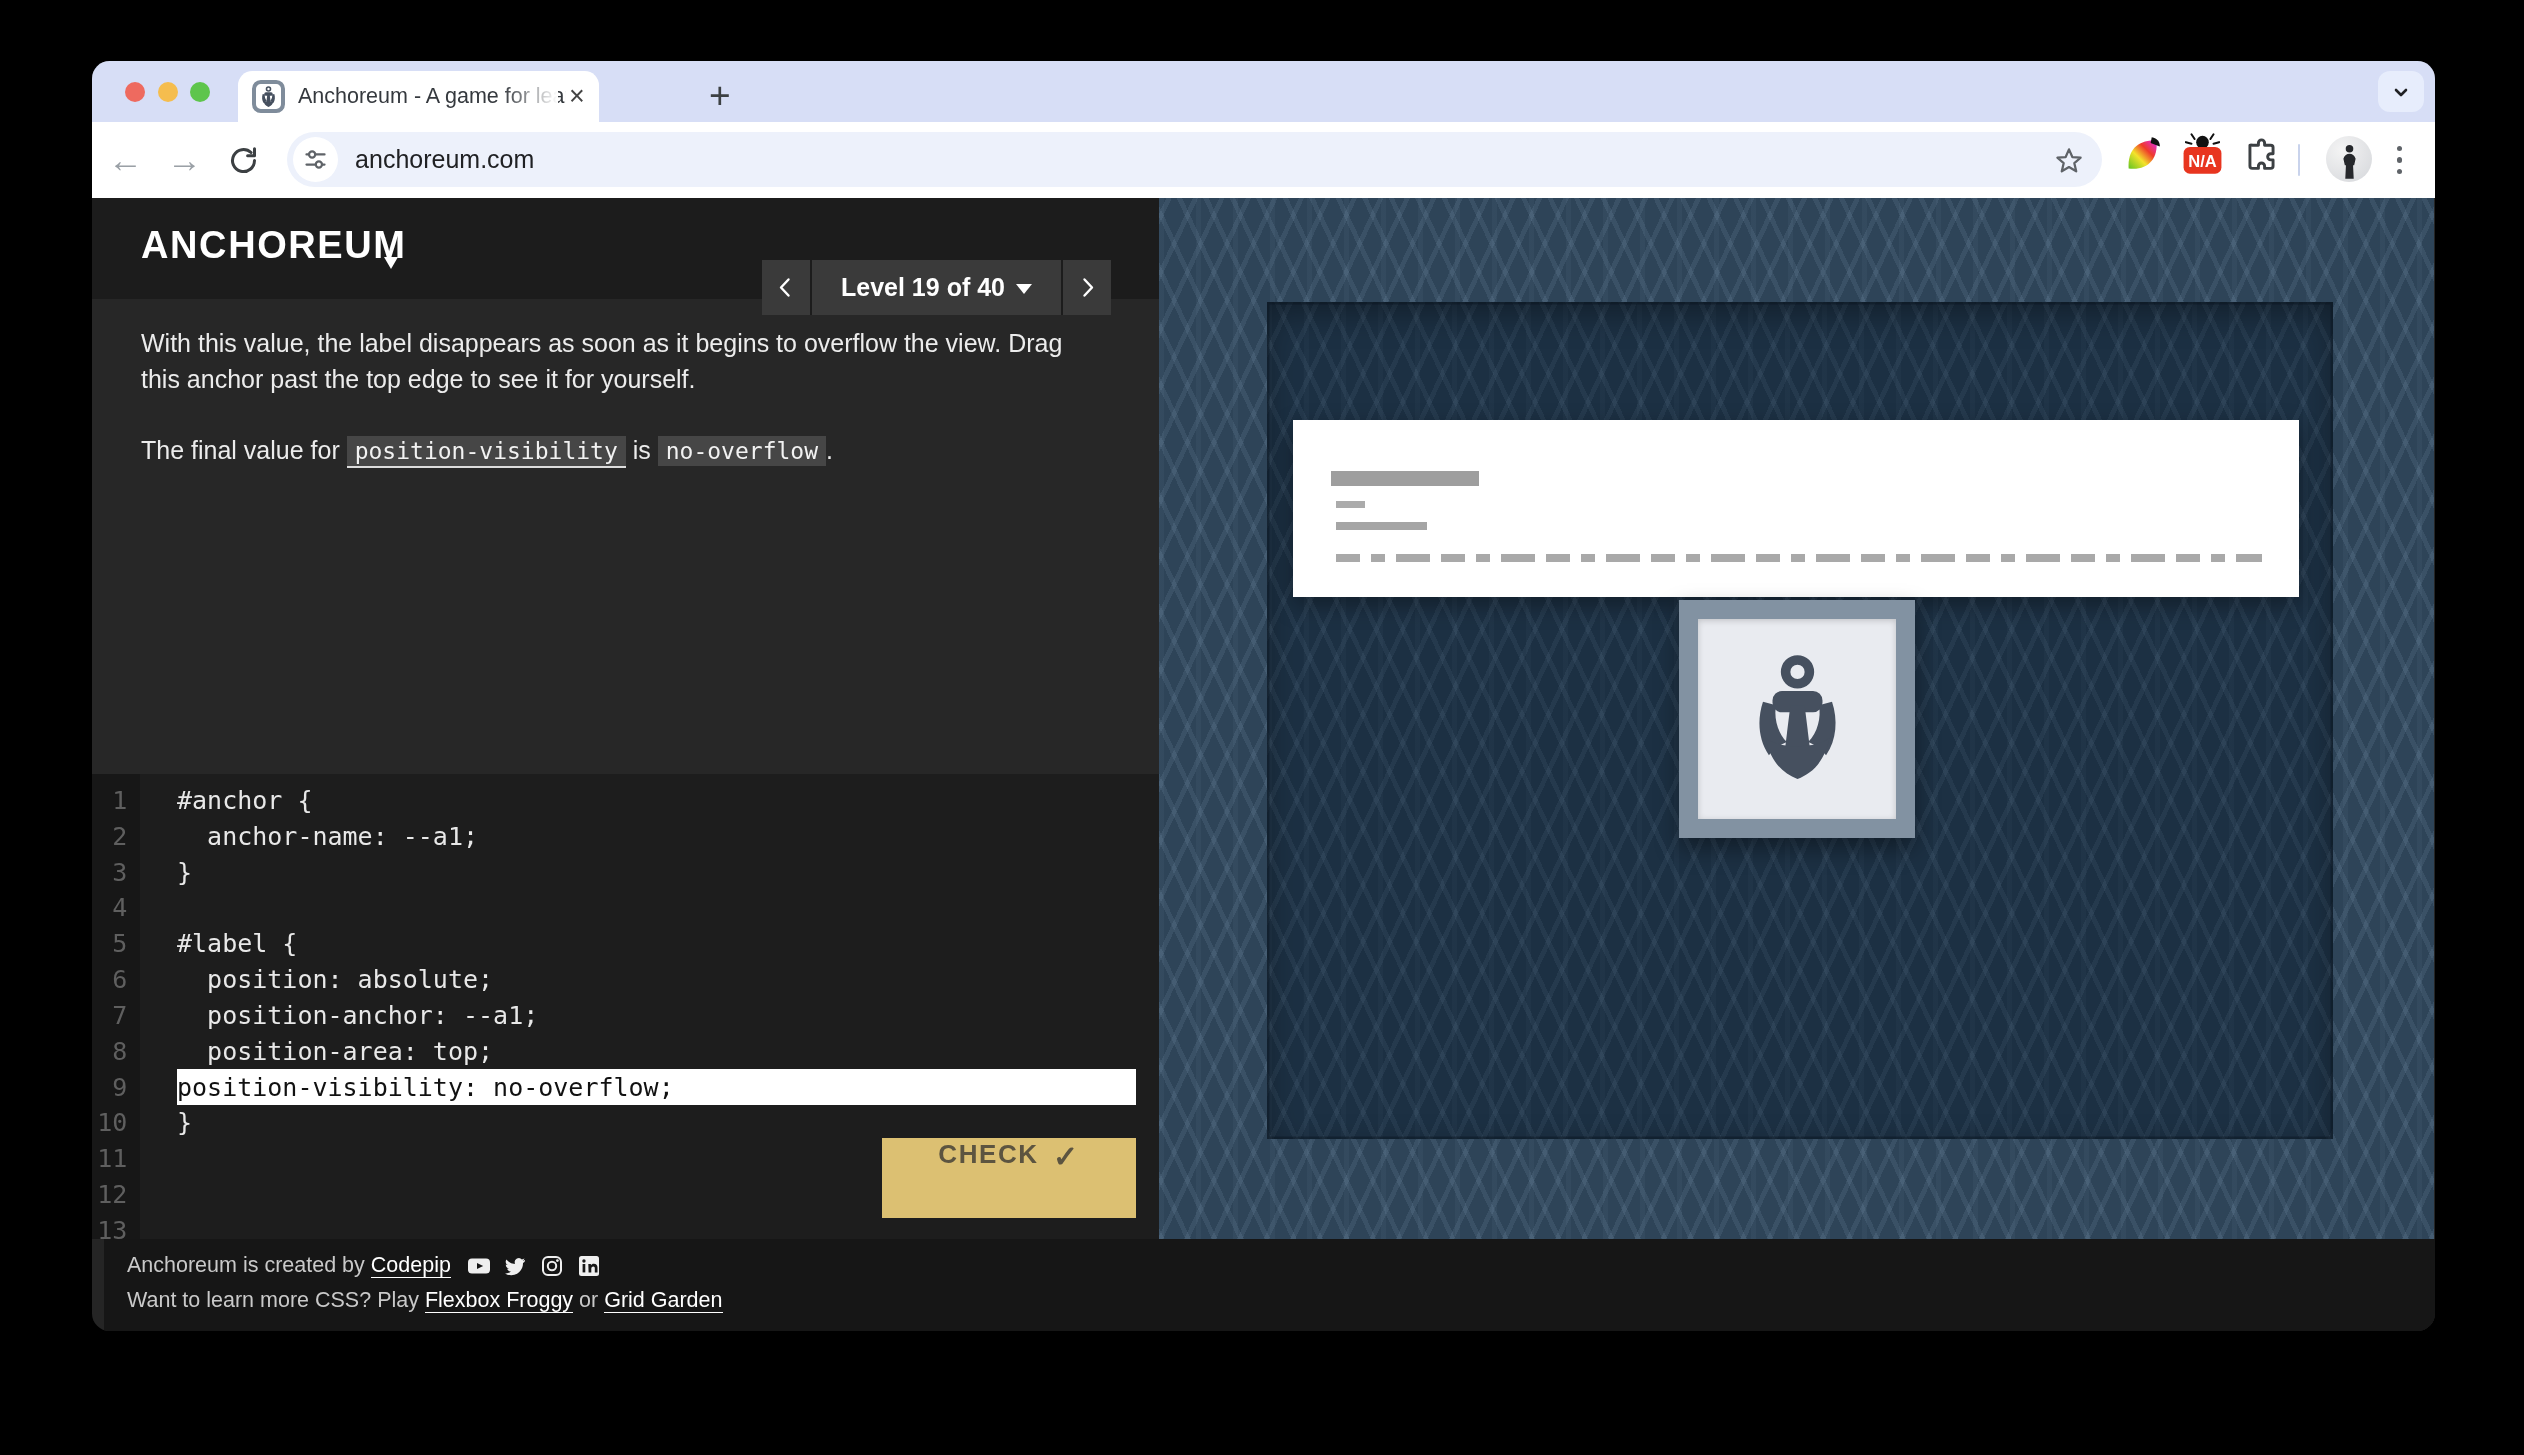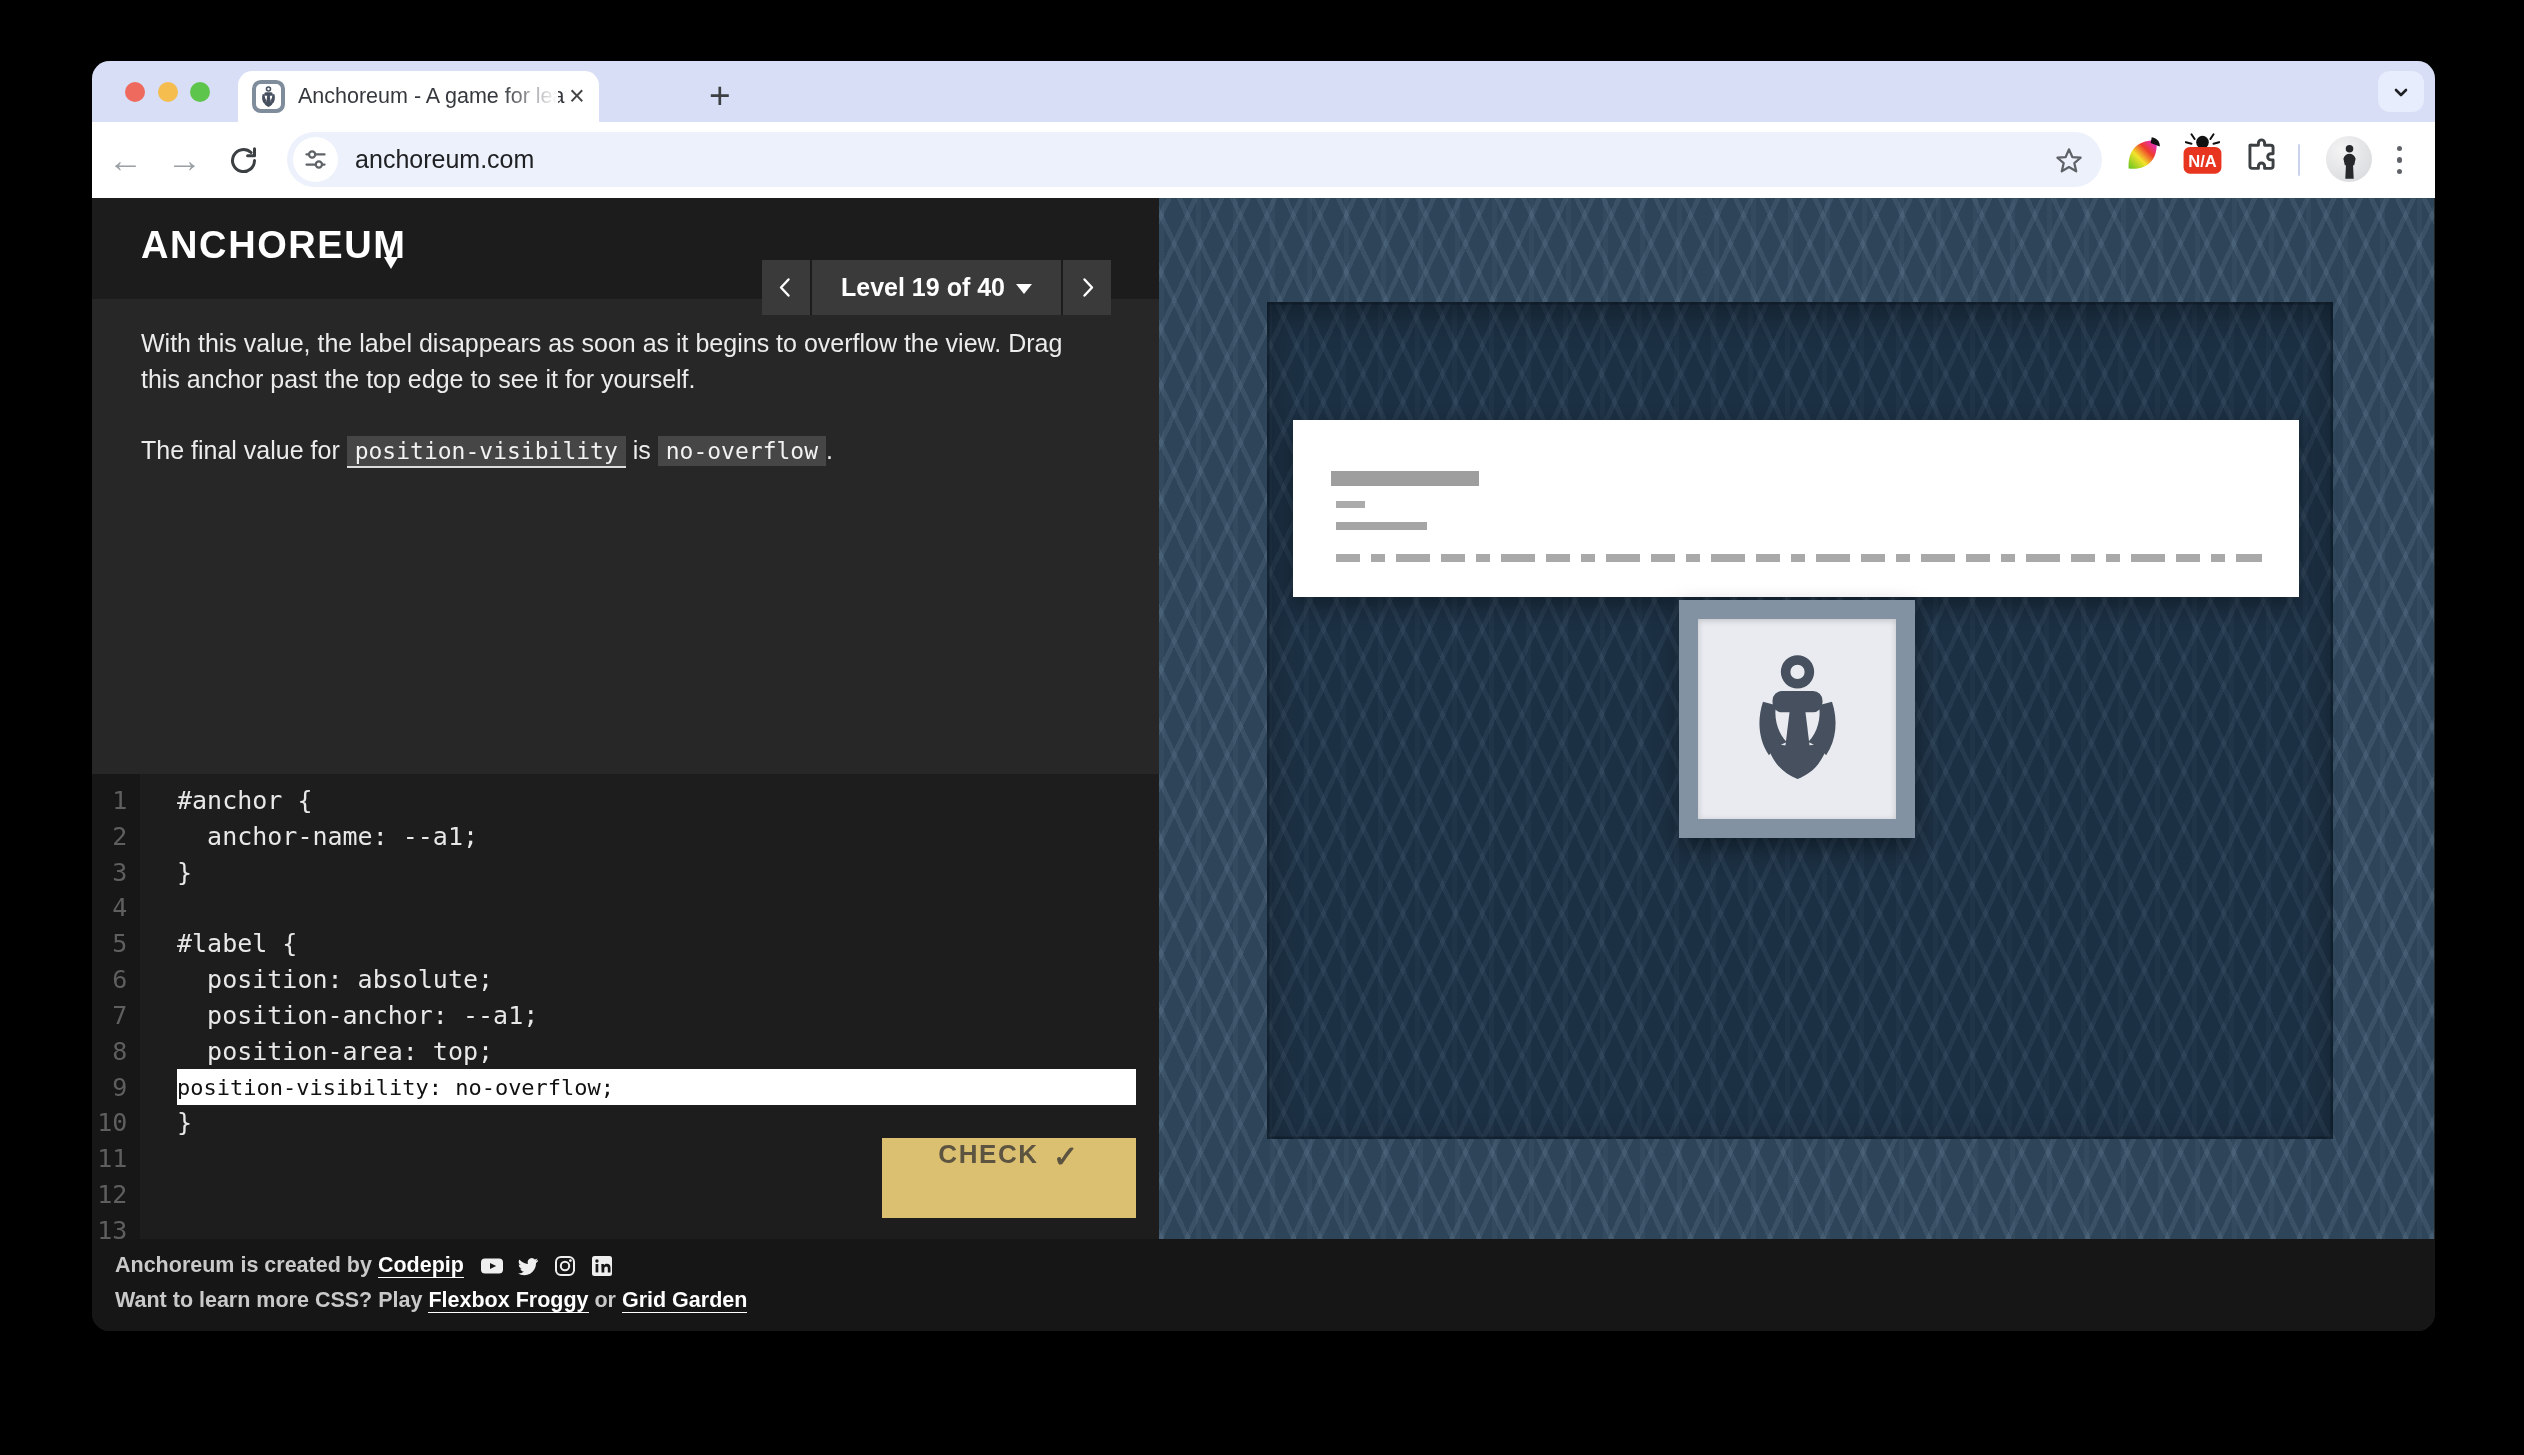--- a/index.html
+++ b/index.html
@@ -69,21 +69,21 @@
   .chip.underlined{border-bottom:2.4px solid #dcdcdc;}
 
   
   .code{position:absolute;left:0;top:576px;width:100%;height:465px;background:#1d1d1d;overflow:hidden;}
   .gutter{position:absolute;left:0;top:0;width:48px;height:100%;background:#171717;}
   .code-row{position:absolute;left:0;width:100%;height:36px;display:flex;align-items:center;}
   .ln{width:48px;flex:0 0 auto;text-align:right;padding-right:12.7px;box-sizing:border-box;
       color:#5f5f5f;font-size:25px;}
   .ct{margin-left:37px;color:#e8e8e8;font-size:25px;white-space:pre;}
   .code-input{margin-left:37px;width:959px;height:36px;background:#fff;color:#111;
-              font-size:22px;white-space:pre;display:flex;align-items:center;}
+              font-size:25px;white-space:pre;display:flex;align-items:center;}
   .check-btn{position:absolute;right:23px;top:364px;width:254px;height:80px;background:#dcc072;
              border:none;color:#5c5440;font-size:26px;font-weight:700;letter-spacing:1.6px;
              display:flex;justify-content:center;gap:14.3px;
              font-family:"Liberation Sans",sans-serif;}
   .check-mark{font-size:30px;font-weight:700;}
 
   
   .right{position:absolute;left:1067px;top:137px;width:1275px;height:1041px;background:#2e4458;
      background-image:
        repeating-linear-gradient(65deg, rgba(156,186,214,.11) 0 4.8px, transparent 4.8px 24px),
@@ -103,21 +103,21 @@
   .ph.med{left:43px;top:102px;width:91px;height:8px;background:#a5a5a5;}
   .ph.dashes{left:43px;top:134px;width:926px;height:8px;background:
      repeating-linear-gradient(90deg,#a9a9a9 0 24px,transparent 24px 35px,
        #a9a9a9 35px 49px,transparent 49px 60px,#a9a9a9 60px 94px,transparent 94px 105px);}
   .anchor-box{position:absolute;left:412px;top:298px;width:236px;height:238px;background:#8292a2;
               box-shadow:0 9.6px 22px rgba(0,0,0,.4);display:flex;align-items:center;justify-content:center;cursor:grab;}
   .anchor-inner{width:198px;height:200px;background:#e9ebf0;display:flex;align-items:center;justify-content:center;
                 box-shadow:inset 0 1.6px 6.4px rgba(0,0,0,.18);}
 
   
-  .footer{position:absolute;left:0;top:1178px;width:100%;height:92px;background:#161616;color:#c9c9c9;font-weight:bold;}
+  .footer{position:absolute;left:12px;top:1178px;width:100%;height:92px;background:#161616;color:#c9c9c9;}
   .f-line{position:absolute;left:23px;display:flex;align-items:center;gap:11px;font-size:21.5px;white-space:pre;}
   .f1{top:14.3px;}.f2{top:49px;}
   .f-link{color:#fff;border-bottom:1.6px solid #fff;cursor:pointer;}
   .social{display:flex;gap:12.7px;align-items:center;margin-left:4.8px;}
 
   svg{display:block;}
 </style>
 </head>
 <body>
 

